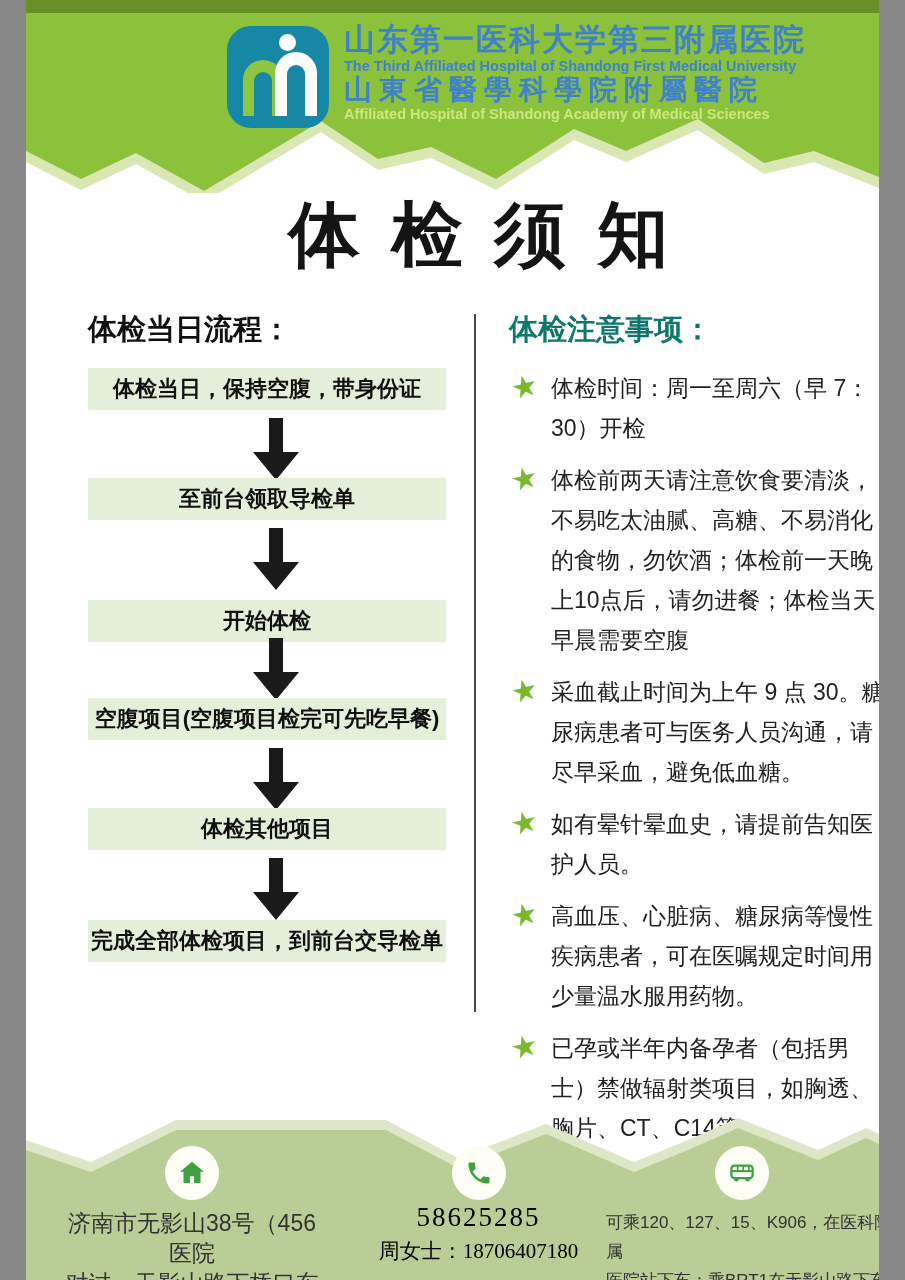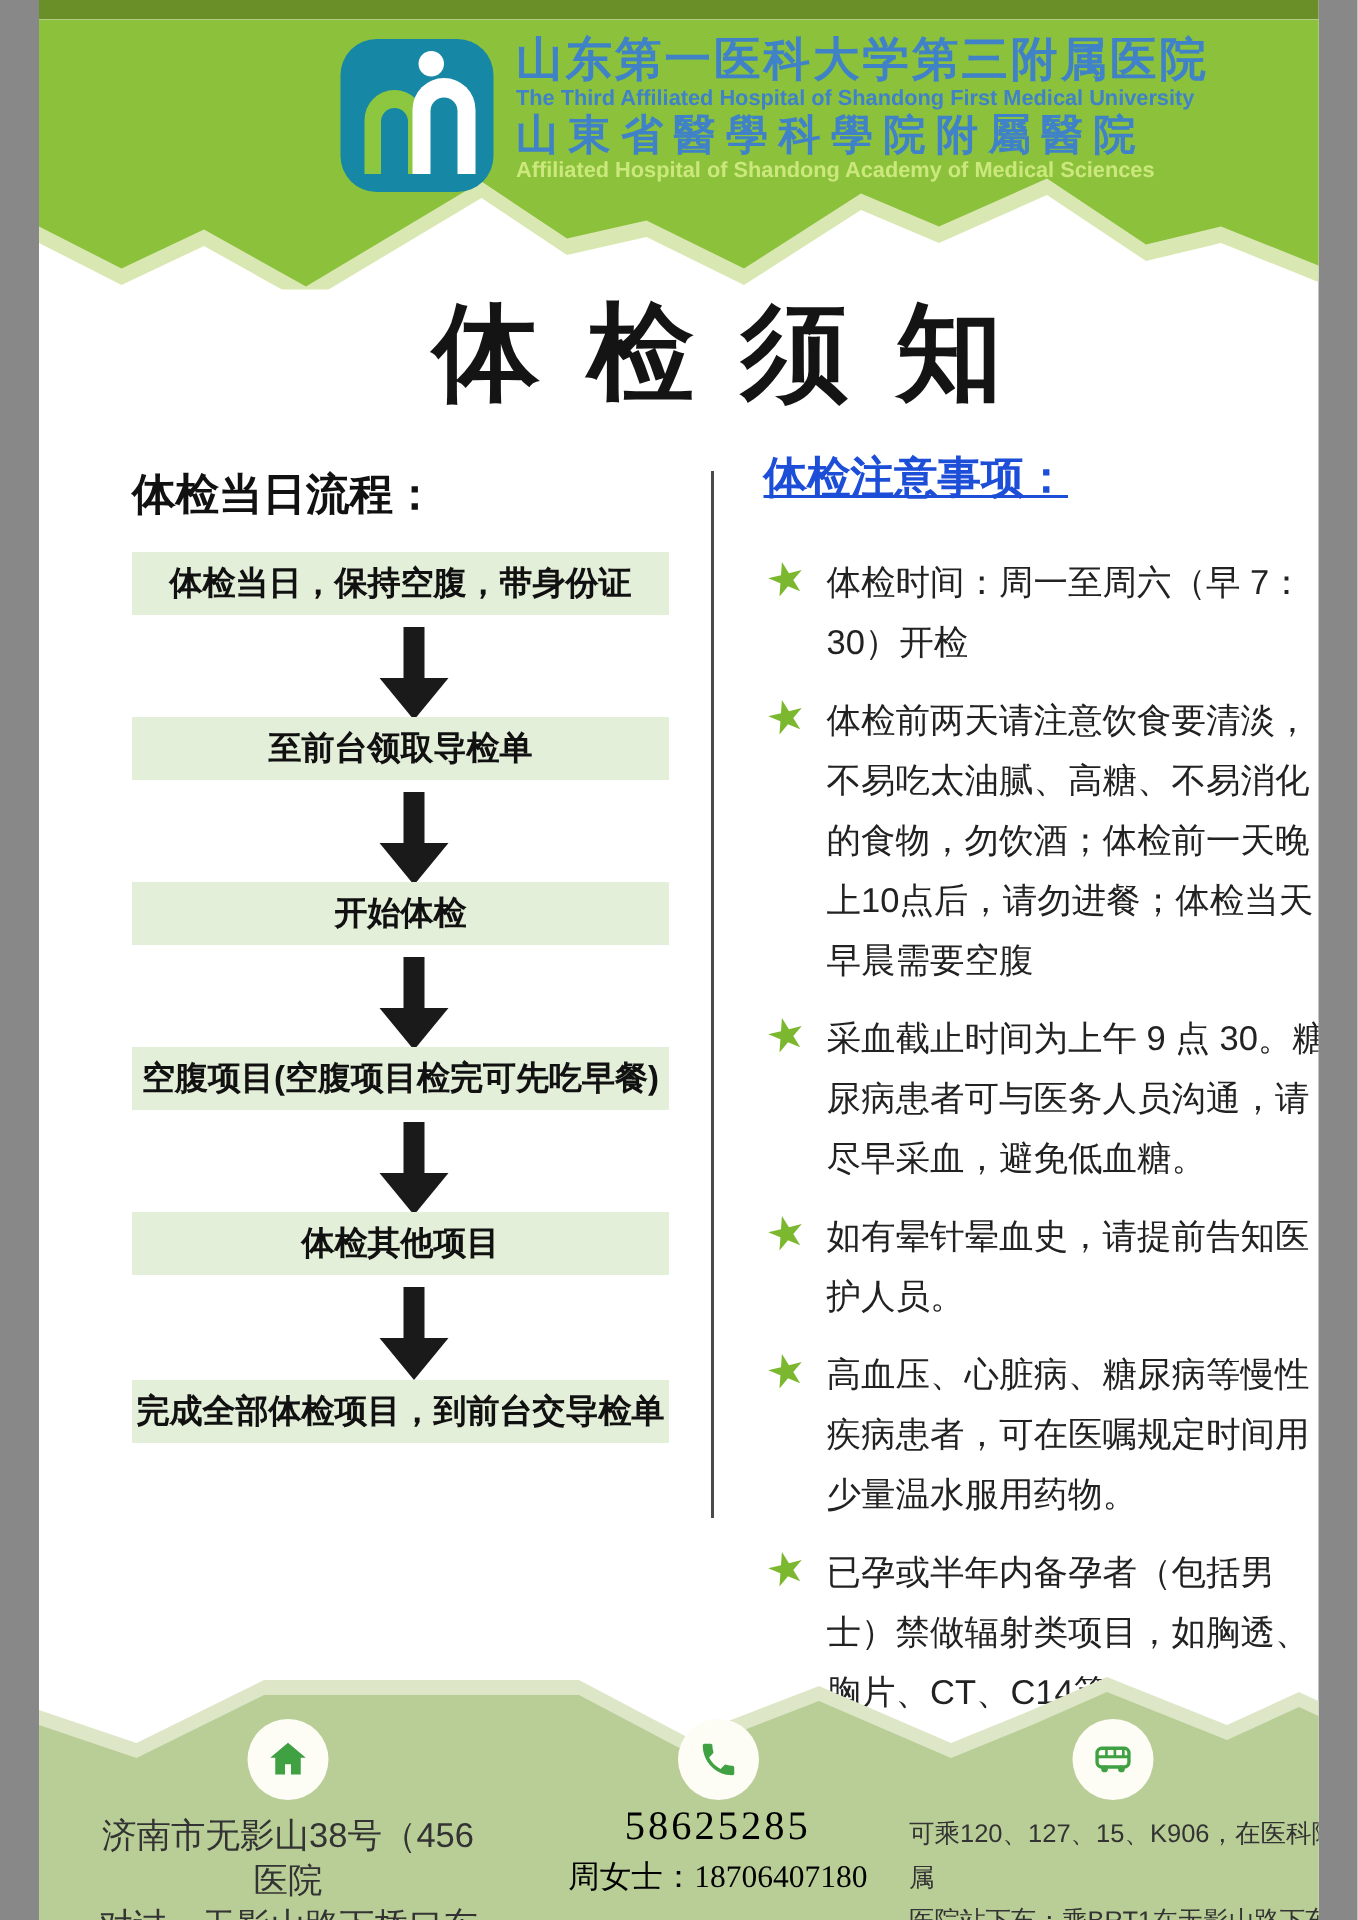--- a/index.html
+++ b/index.html
@@ -33,21 +33,21 @@
   .flow-box{
     position:absolute;left:62px;width:358px;height:42px;background:#e4efda;
     display:flex;align-items:center;justify-content:center;
     font-size:22px;font-weight:bold;color:#111;white-space:nowrap;
   }
   .flow-arrow{position:absolute;left:227px;width:46px;height:62px;}
   .flow-arrow .stem{position:absolute;left:16px;top:0;width:14px;height:36px;background:#1a1a1a;}
   .flow-arrow .head{position:absolute;left:0;top:34px;width:0;height:0;
     border-left:23px solid transparent;border-right:23px solid transparent;border-top:28px solid #1a1a1a;}
   .divider{position:absolute;left:448px;top:314px;width:2px;height:698px;background:#4a4a4a;}
-  .notes-heading{position:absolute;left:483px;top:299px;font-size:29px;font-weight:bold;color:#1d4ed8;text-decoration:underline;}
+  .notes-heading{position:absolute;left:483px;top:310px;font-size:29px;font-weight:bold;color:#0f766e;}
   .notes-list{position:absolute;left:485px;top:368px;width:382px;}
   .note-item{position:relative;padding-left:40px;font-size:23px;line-height:40px;color:#222;margin-bottom:12px;}
   .note-item .star{
     position:absolute;left:0;top:2px;font-size:30px;line-height:34px;color:#7cb82f;
     transform:rotate(-14deg);font-weight:normal;
   }
   
   .footer-svg{position:absolute;left:0;top:1100px;width:905px;height:180px;display:block;}
   .footer-content{position:absolute;left:0;top:1100px;width:905px;height:180px;}
   .icon-circle{
@@ -97,21 +97,21 @@
   <div class="flow-box" style="top:368px">体检当日，保持空腹，带身份证</div>
   <div class="flow-arrow" style="top:418px">
       <span class="stem"></span>
       <span class="head"></span>
     </div>
   <div class="flow-box" style="top:478px">至前台领取导检单</div>
   <div class="flow-arrow" style="top:528px">
       <span class="stem"></span>
       <span class="head"></span>
     </div>
-  <div class="flow-box" style="top:588px">开始体检</div>
+  <div class="flow-box" style="top:600px">开始体检</div>
   <div class="flow-arrow" style="top:638px">
       <span class="stem"></span>
       <span class="head"></span>
     </div>
   <div class="flow-box" style="top:698px">空腹项目(空腹项目检完可先吃早餐)</div>
   <div class="flow-arrow" style="top:748px">
       <span class="stem"></span>
       <span class="head"></span>
     </div>
   <div class="flow-box" style="top:808px">体检其他项目</div>

